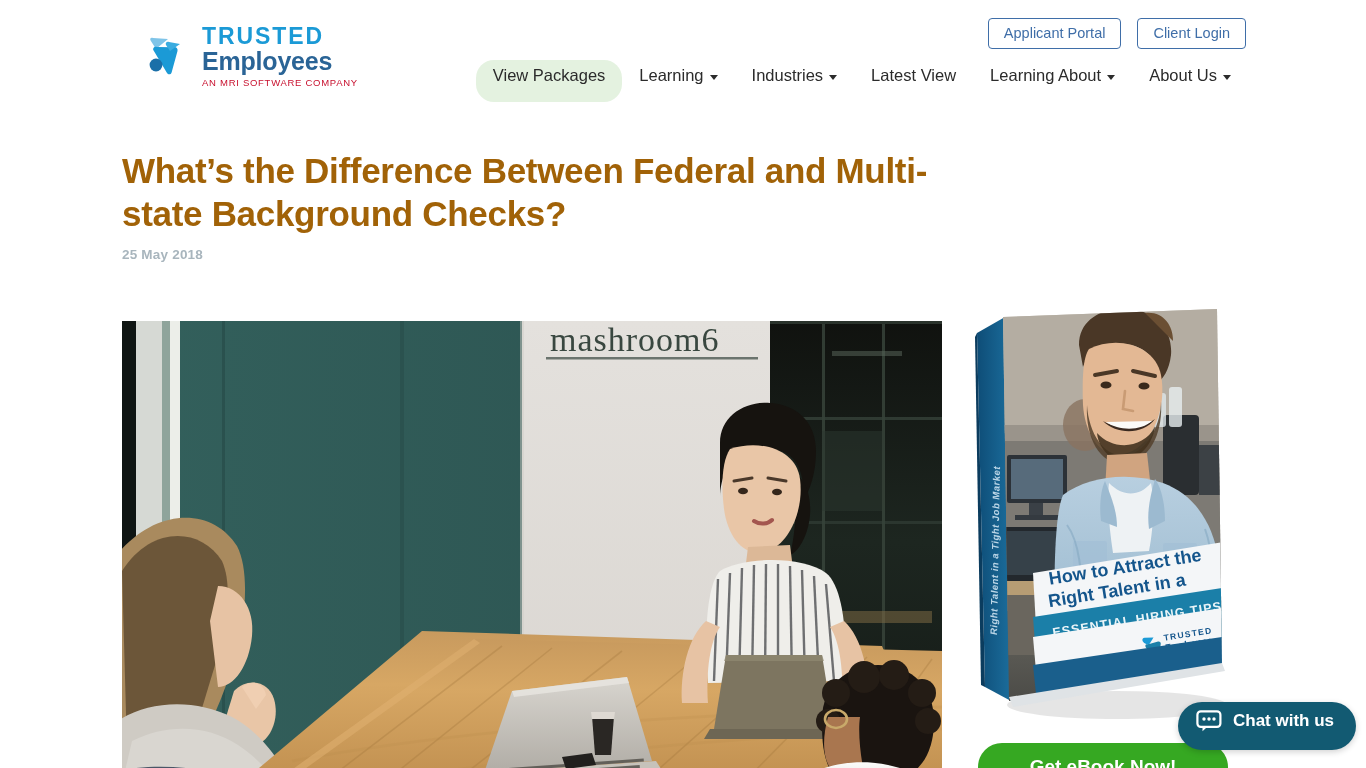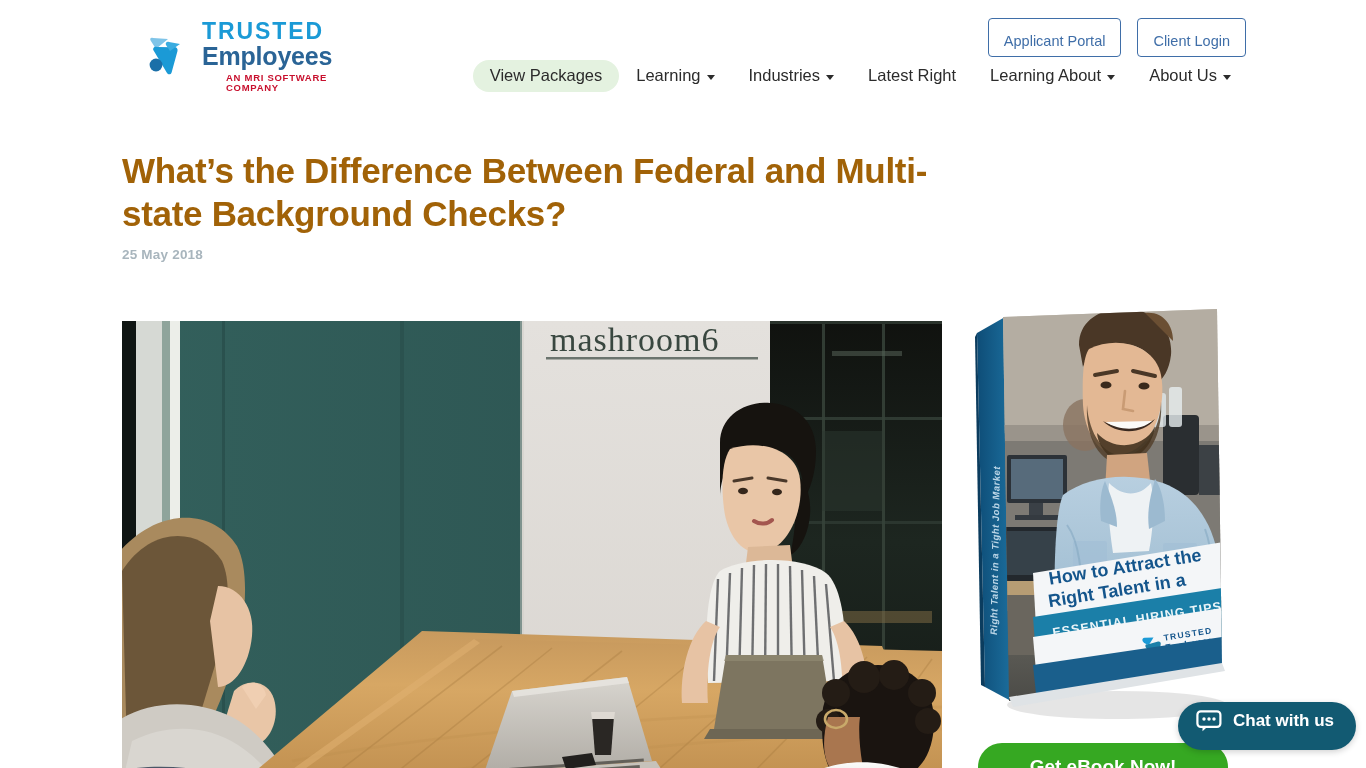--- a/index.html
+++ b/index.html
@@ -24,49 +24,49 @@
   .logo-text { display: flex; flex-direction: column; line-height: 1; }
   .logo-trusted {
     font-size: 23px; font-weight: bold; letter-spacing: 1.9px;
     color: #1b9ad6; font-family: "Liberation Sans", sans-serif;
   }
   .logo-employees {
     font-size: 25px; font-weight: bold; letter-spacing: -0.2px;
     color: #2a6496; margin-top: 1px;
   }
   .logo-tagline {
-    font-size: 9.5px; font-weight: bold; letter-spacing: 0.72px;
-    color: #c8102e; margin-top: 4px; margin-left: 24px;
+    font-size: 9.5px; font-weight: normal; letter-spacing: 0.72px;
+    color: #c8102e; margin-top: 4px;
   }
 
   .top-buttons {
     position: absolute; right: 120px; top: 18px;
     display: flex; gap: 16px;
   }
   .top-btn {
     border: 1px solid #3f6ea8;
     border-radius: 4px;
     background: #fff;
     color: #3f6ea8;
     font-size: 14.5px;
-    padding: 13px 15px 6px;
+    padding: 5px 15px 6px;
     line-height: 1.25;
     cursor: pointer;
     font-family: "Liberation Sans", sans-serif;
     white-space: nowrap;
   }
 
   .main-nav {
     position: absolute; right: 118px; top: 60px;
     display: flex; align-items: center; gap: 0px;
   }
   .nav-item {
     font-size: 16.5px;
     color: #2b2b2b;
-    padding: 6px 17px 7px;
+    padding: 6px 17px 17px;
     cursor: pointer;
     white-space: nowrap;
     display: flex; align-items: center; gap: 6px;
     border-radius: 18px;
   }
   .nav-item.active { background: #e4f2e0; color: #2b2b2b; }
   .caret {
     width: 0; height: 0;
     border-left: 4px solid transparent;
     border-right: 4px solid transparent;
@@ -161,21 +161,21 @@
       </div>
       <div class="nav-item">
         <span>Learning</span>
         <i class="caret"></i>
       </div>
       <div class="nav-item">
         <span>Industries</span>
         <i class="caret"></i>
       </div>
       <div class="nav-item">
-        <span>Latest Right</span>
+        <span>Latest View</span>
       </div>
       <div class="nav-item">
         <span>Learning About</span>
         <i class="caret"></i>
       </div>
       <div class="nav-item">
         <span>About Us</span>
         <i class="caret"></i>
       </div>
     </nav>

